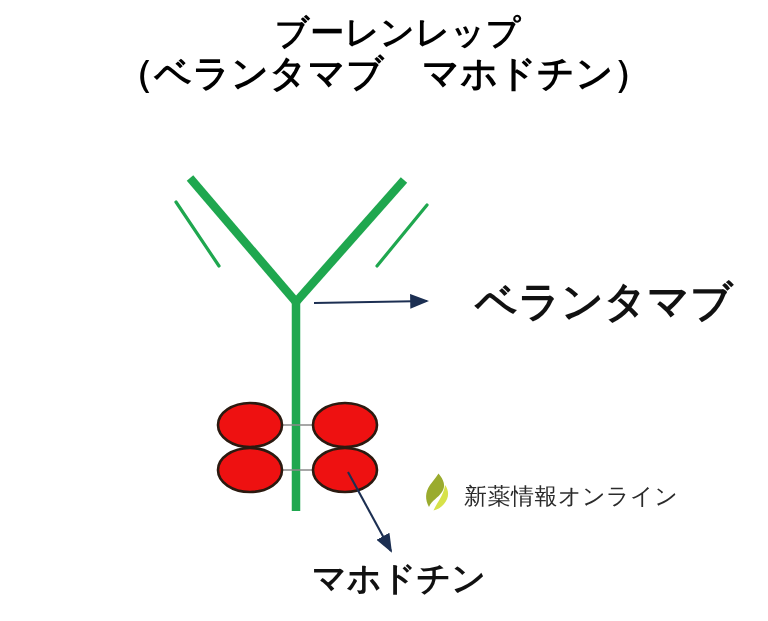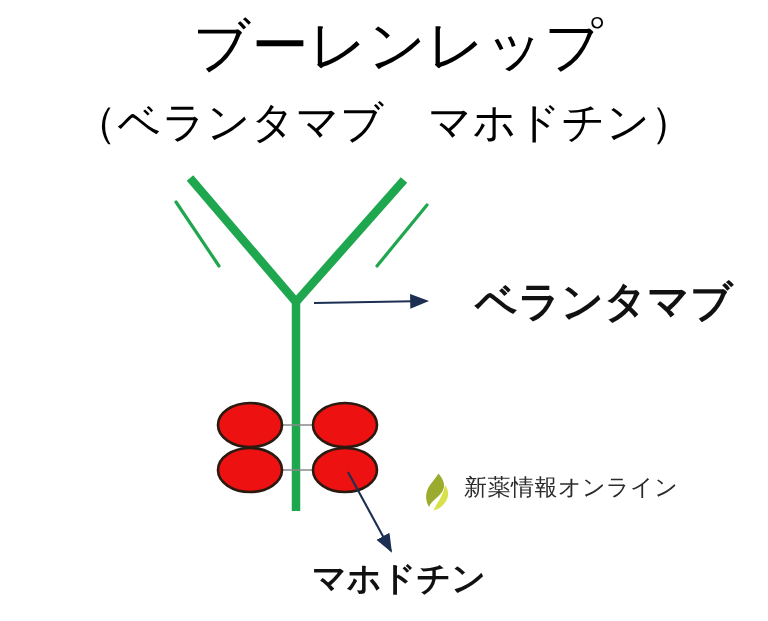--- a/index.html
+++ b/index.html
@@ -28,34 +28,34 @@
   .title-block {
     position: absolute;
     left: 0;
     top: 12px;
     width: 768px;
     text-align: center;
     color: #000000;
     user-select: none;
   }
   .title-line1 {
-    font-size: 57px;
-    font-weight: 400;
+    font-size: 34px;
+    font-weight: 700;
     line-height: 1.18;
     letter-spacing: 0.5px;
     white-space: nowrap;
     margin-left: 28px;
   }
   .title-line2 {
-    font-size: 43px;
-    font-weight: 400;
+    font-size: 37px;
+    font-weight: 700;
     line-height: 1.18;
     letter-spacing: 0.5px;
     white-space: nowrap;
-    margin-top: 18px;
+    margin-top: 0;
   }
 
   
   .diagram-svg {
     position: absolute;
     left: 0;
     top: 0;
     width: 768px;
     height: 621px;
   }
@@ -83,21 +83,21 @@
     user-select: none;
     text-align: right;
   }
 
   
   .watermark {
     position: absolute;
     left: 420px;
     top: 472px;
     display: flex;
-    align-items: flex-start;
+    align-items: flex-end;
     gap: 10px;
     user-select: none;
   }
   .watermark-text {
     font-size: 23px;
     font-weight: 400;
     color: #2b2b2b;
     letter-spacing: 0.5px;
     white-space: nowrap;
   }

